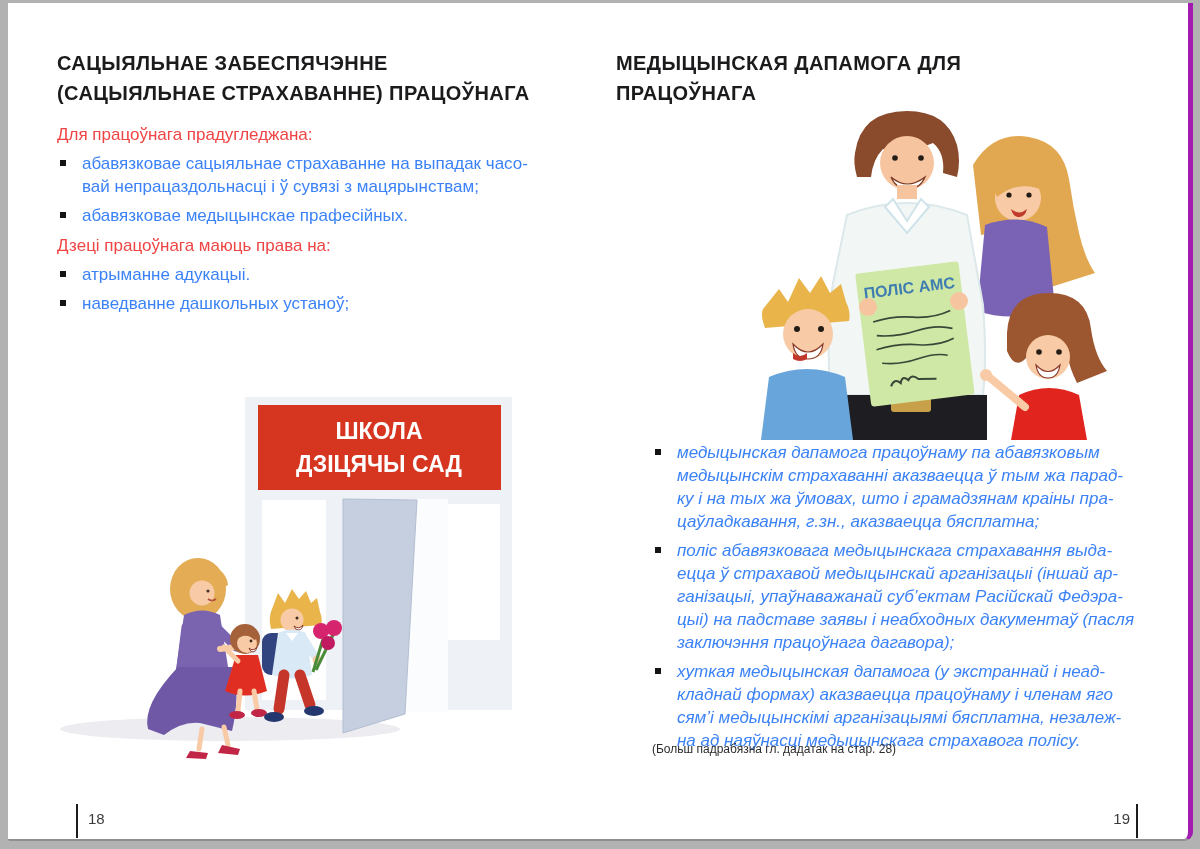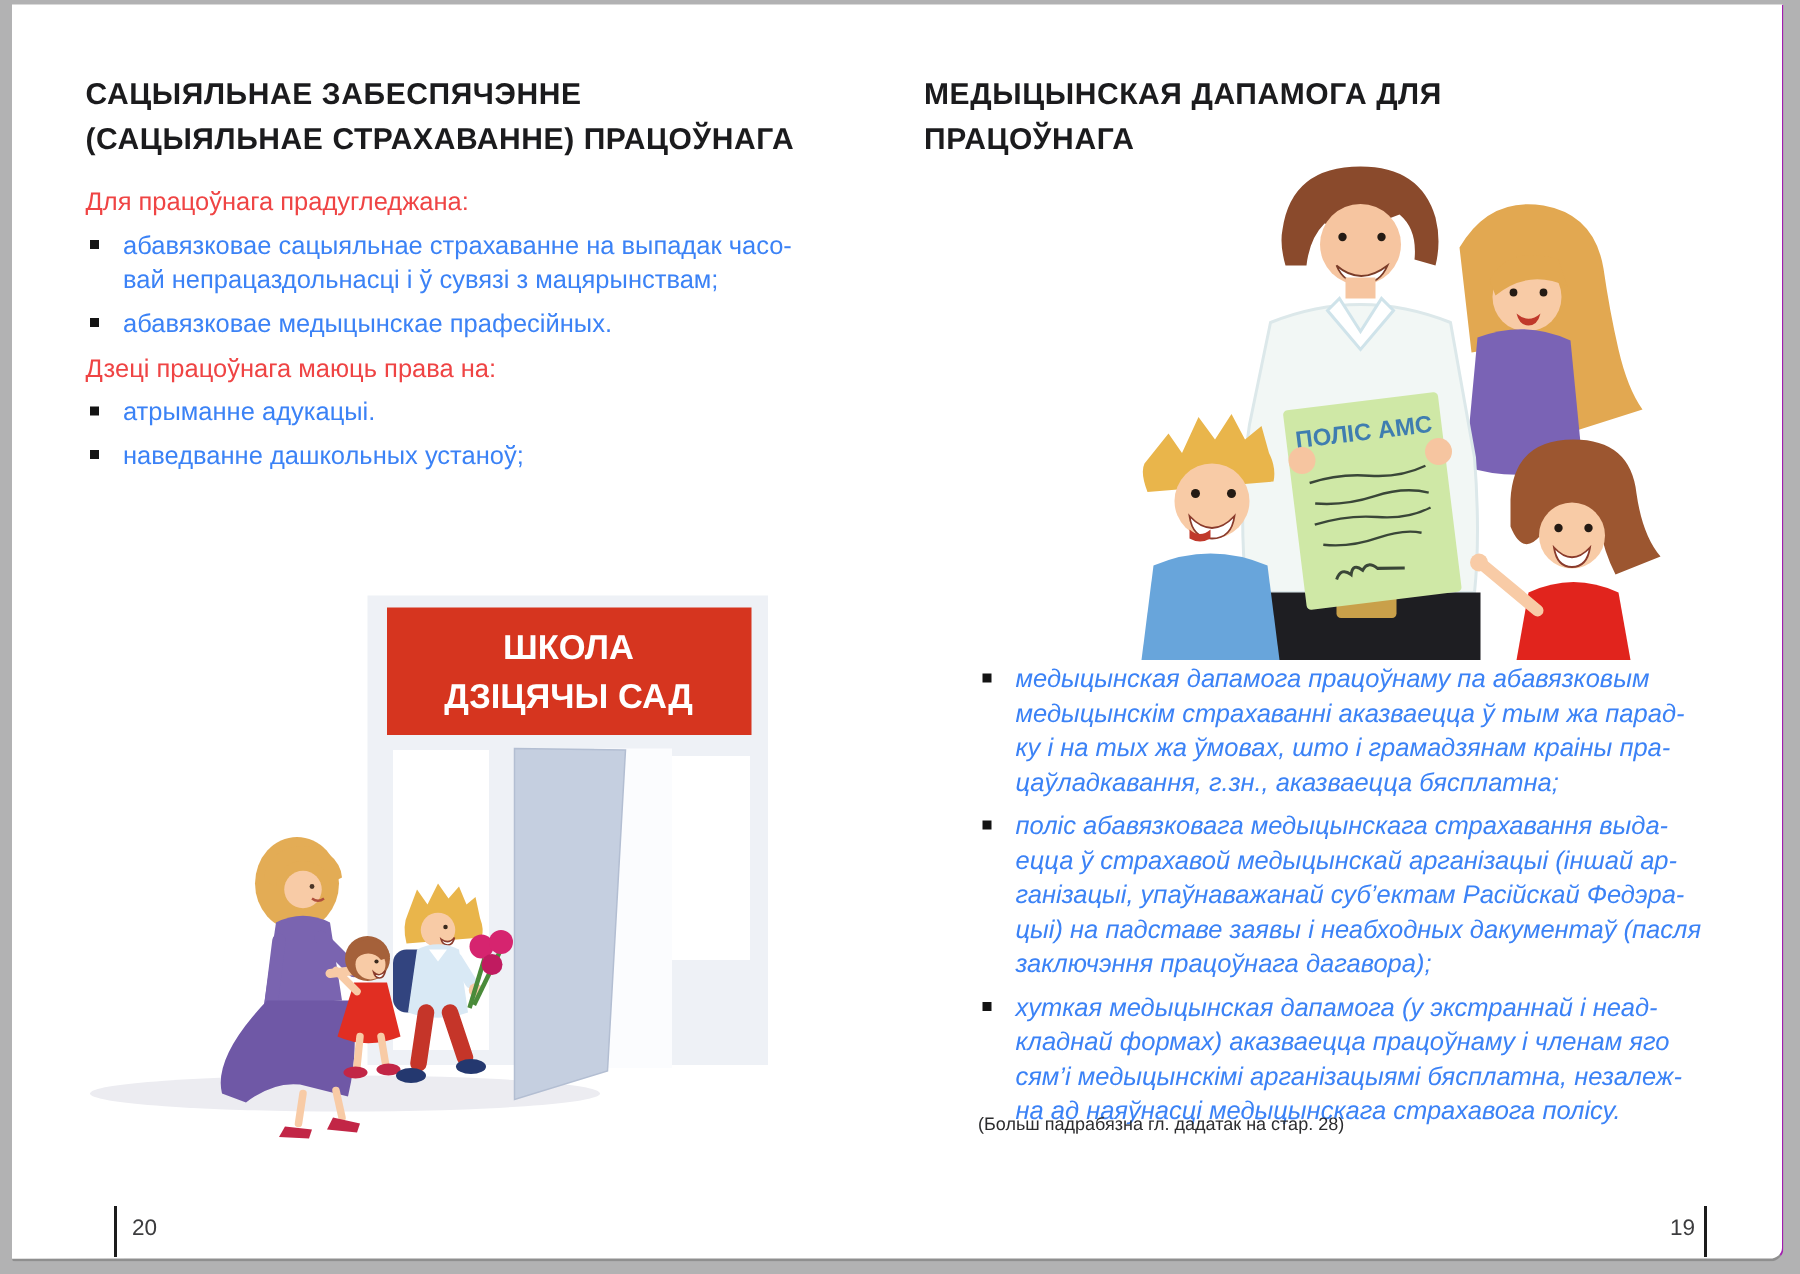--- a/index.html
+++ b/index.html
@@ -4,21 +4,21 @@
 <style>
   html,body{margin:0;padding:0;}
   body{
     width:1200px;height:849px;position:relative;overflow:hidden;
     background:#b2b2b3;
     font-family:"Liberation Sans", sans-serif;
   }
   .page{
     position:absolute;left:8px;top:3px;width:1180px;height:836px;
     background:#ffffff;
-    border-right:1px solid #a21caf;
+    border-right:5px solid #a21caf;
     border-bottom:2px solid #8f8f8f;
     border-bottom-right-radius:9px;
     border-bottom-left-radius:2px;
   }
   .col-left{position:absolute;left:49px;top:45px;width:552px;}
   .col-right{position:absolute;left:608px;top:45px;width:540px;}
   h1.doc-heading{
     margin:0;font-size:20px;font-weight:bold;color:#1b1b1d;
     line-height:30px;letter-spacing:0.4px;white-space:pre-line;
   }
@@ -211,17 +211,17 @@
 заключэння працоўнага дагавора);</span></li>
     <li><span class="sq"></span><span>хуткая медыцынская дапамога (у экстраннай і неад-
 кладнай формах) аказваецца працоўнаму і членам яго
 сям’і медыцынскімі арганізацыямі бясплатна, незалеж-
 на ад наяўнасці медыцынскага страхавога полісу.</span></li>
   </ul>
 
   <p class="footnote">(Больш падрабязна гл. дадатак на стар. 28)</p>
 
   <div class="pagenum-bar" style="left:68px;"></div>
-  <span class="pagenum" style="left:80px;">20</span>
+  <span class="pagenum" style="left:80px;">18</span>
   <span class="pagenum" style="right:58px;">19</span>
   <div class="pagenum-bar" style="right:50px;"></div>
 
 </div>
 
 </body></html>

